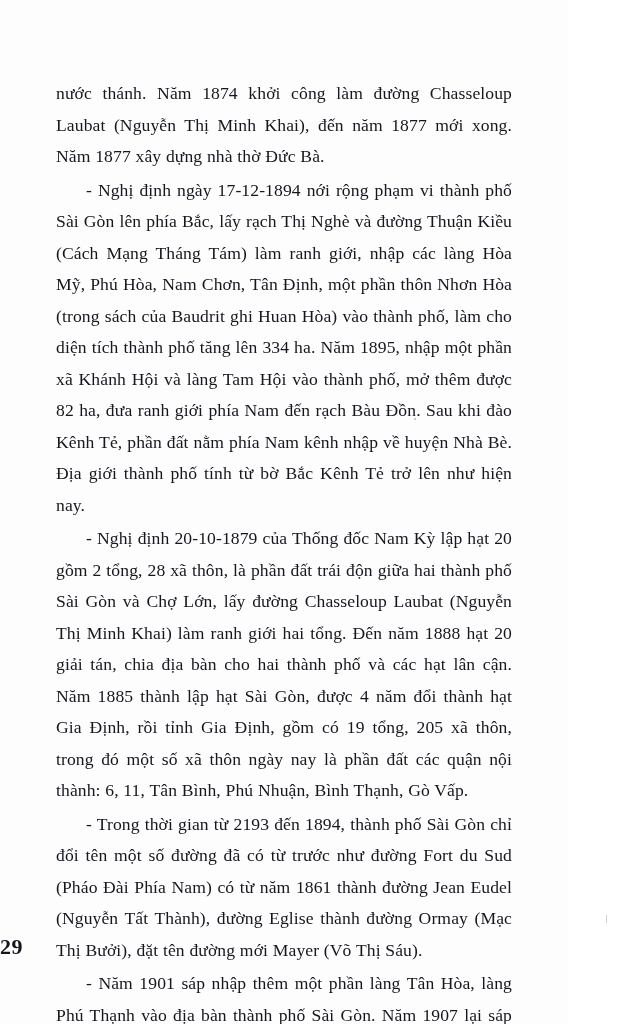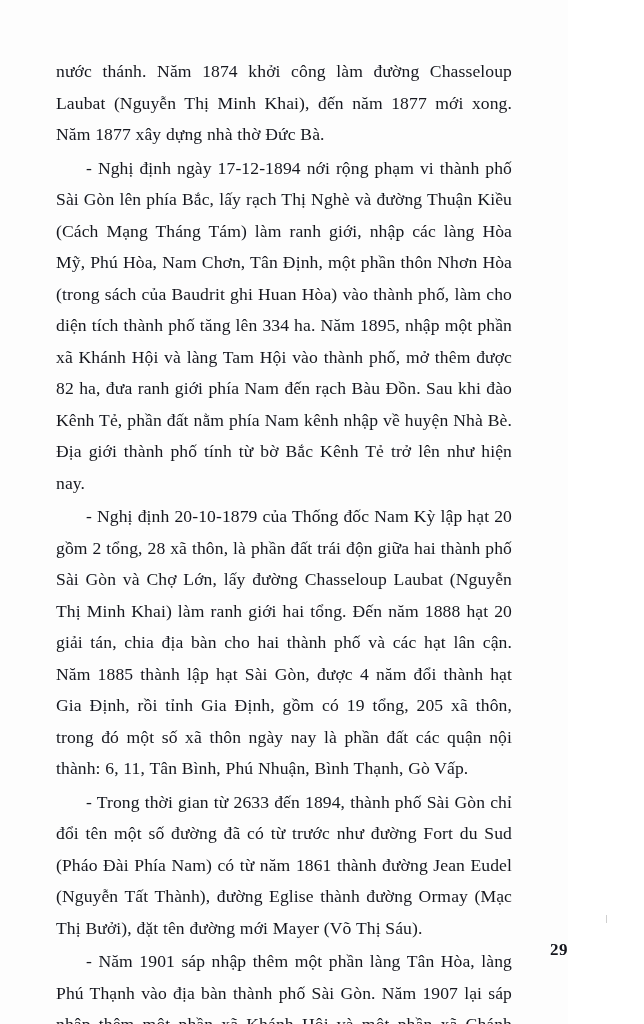--- a/index.html
+++ b/index.html
@@ -12,21 +12,21 @@
     background: #ffffff;
     font-family: "Liberation Serif", serif;
     color: #14161d;
     overflow: hidden;
   }
   .page {
     position: relative;
     width: 568px;
     height: 1024px;
     box-sizing: border-box;
-    padding: 56px 56px 0 56px;
+    padding: 78px 56px 0 56px;
     background: #fdfdfd;
   }
   .content {
     width: 100%;
   }
   p.para {
     margin: 0 0 2px 0;
     font-size: 17.6px;
     line-height: 31.5px;
     text-align: justify;
@@ -36,22 +36,22 @@
     color: #15171e;
   }
   p.para.indent {
     text-indent: 30px;
   }
   .page-number {
     position: absolute;
     left: 0;
     right: 0;
     bottom: 64px;
-    text-align: right;
-    font-size: 17px;
+    text-align: left;
+    font-size: 22px;
     font-weight: bold;
     color: #14161d;
     letter-spacing: 0.5px;
     margin-top: 19px;
   }
   .speck {
     position: absolute;
     width: 2px;
     height: 2px;
     background: #b9b9b9;
@@ -61,19 +61,19 @@
   .speck.s2 { left: 606px; top: 915px; height: 8px; width: 1px; border-radius: 0; background: #cfcfcf; }
 </style>
 </head>
 <body>
 
 <div class="page">
   <div class="content">
     <p class="para">nước thánh. Năm 1874 khởi công làm đường Chasseloup Laubat (Nguyễn Thị Minh Khai), đến năm 1877 mới xong. Năm 1877 xây dựng nhà thờ Đức Bà.</p>
     <p class="para indent">- Nghị định ngày 17-12-1894 nới rộng phạm vi thành phố Sài Gòn lên phía Bắc, lấy rạch Thị Nghè và đường Thuận Kiều (Cách Mạng Tháng Tám) làm ranh giới, nhập các làng Hòa Mỹ, Phú Hòa, Nam Chơn, Tân Định, một phần thôn Nhơn Hòa (trong sách của Baudrit ghi Huan Hòa) vào thành phố, làm cho diện tích thành phố tăng lên 334 ha. Năm 1895, nhập một phần xã Khánh Hội và làng Tam Hội vào thành phố, mở thêm được 82 ha, đưa ranh giới phía Nam đến rạch Bàu Đồn. Sau khi đào Kênh Tẻ, phần đất nằm phía Nam kênh nhập về huyện Nhà Bè. Địa giới thành phố tính từ bờ Bắc Kênh Tẻ trở lên như hiện nay.</p>
     <p class="para indent">- Nghị định 20-10-1879 của Thống đốc Nam Kỳ lập hạt 20 gồm 2 tổng, 28 xã thôn, là phần đất trái độn giữa hai thành phố Sài Gòn và Chợ Lớn, lấy đường Chasseloup Laubat (Nguyễn Thị Minh Khai) làm ranh giới hai tổng. Đến năm 1888 hạt 20 giải tán, chia địa bàn cho hai thành phố và các hạt lân cận. Năm 1885 thành lập hạt Sài Gòn, được 4 năm đổi thành hạt Gia Định, rồi tỉnh Gia Định, gồm có 19 tổng, 205 xã thôn, trong đó một số xã thôn ngày nay là phần đất các quận nội thành: 6, 11, Tân Bình, Phú Nhuận, Bình Thạnh, Gò Vấp.</p>
-    <p class="para indent">- Trong thời gian từ 2633 đến 1894, thành phố Sài Gòn chỉ đổi tên một số đường đã có từ trước như đường Fort du Sud (Pháo Đài Phía Nam) có từ năm 1861 thành đường Jean Eudel (Nguyễn Tất Thành), đường Eglise thành đường Ormay (Mạc Thị Bưởi), đặt tên đường mới Mayer (Võ Thị Sáu).</p>
+    <p class="para indent">- Trong thời gian từ 2193 đến 1894, thành phố Sài Gòn chỉ đổi tên một số đường đã có từ trước như đường Fort du Sud (Pháo Đài Phía Nam) có từ năm 1861 thành đường Jean Eudel (Nguyễn Tất Thành), đường Eglise thành đường Ormay (Mạc Thị Bưởi), đặt tên đường mới Mayer (Võ Thị Sáu).</p>
     <p class="para indent">- Năm 1901 sáp nhập thêm một phần làng Tân Hòa, làng Phú Thạnh vào địa bàn thành phố Sài Gòn. Năm 1907 lại sáp nhập thêm một phần xã Khánh Hội và một phần xã Chánh Hưng vào phần đất ngày nay là quận 8. Bấy giờ diện tích toàn thành phố Sài Gòn là 1.674 ha.</p>
   </div>
   <div class="speck s1"></div>
   <div class="speck s2"></div>
   <div class="page-number">29</div>
 </div>
 
 </body></html>

